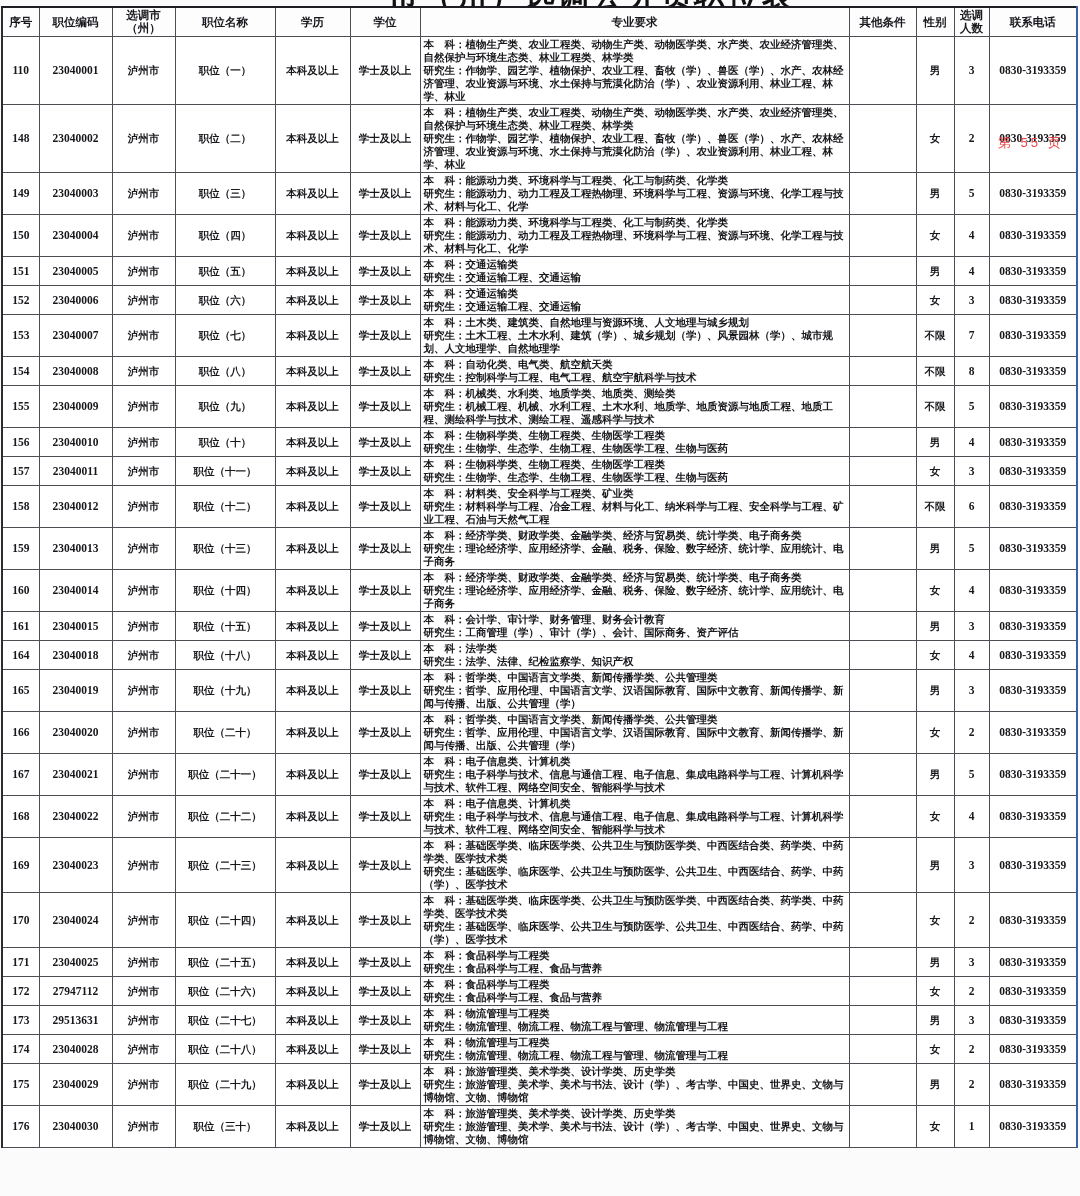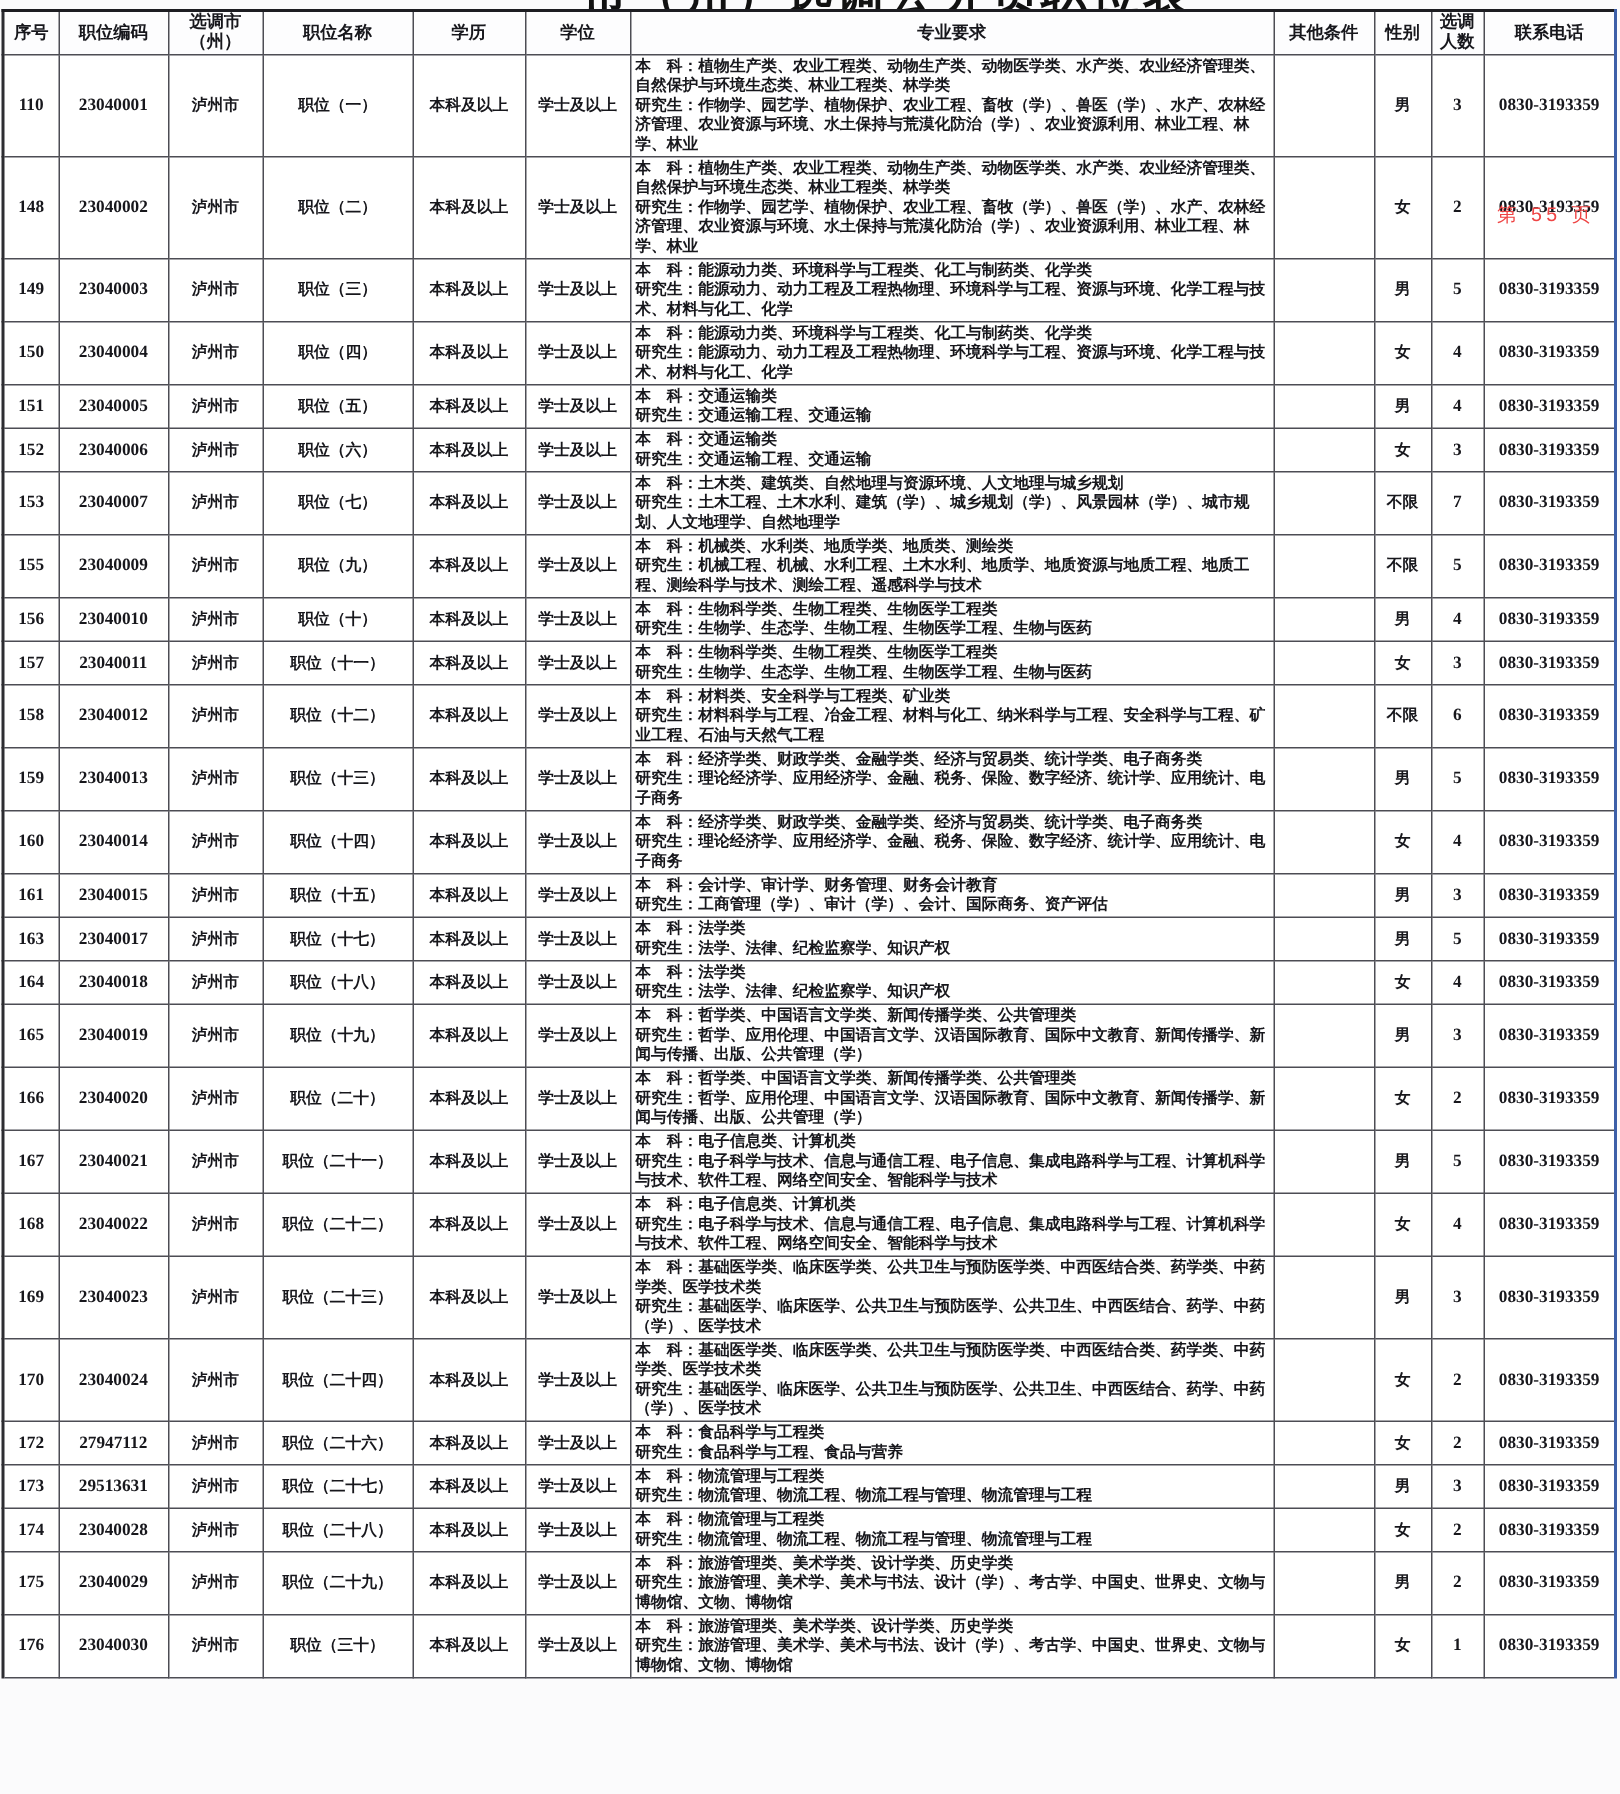--- a/index.html
+++ b/index.html
@@ -205,20 +205,34 @@
           <td class="c-edu">本科及以上</td>
           <td class="c-degree">学士及以上</td>
           <td class="c-major">本　科：土木类、建筑类、自然地理与资源环境、人文地理与城乡规划
 研究生：土木工程、土木水利、建筑（学）、城乡规划（学）、风景园林（学）、城市规划、人文地理学、自然地理学</td>
           <td class="c-other"></td>
           <td class="c-gender">不限</td>
           <td class="c-count">7</td>
           <td class="c-phone">0830-3193359</td>
         </tr>
         <tr>
+          <td class="c-num">154</td>
+          <td class="c-code">23040008</td>
+          <td class="c-city">泸州市</td>
+          <td class="c-title">职位（八）</td>
+          <td class="c-edu">本科及以上</td>
+          <td class="c-degree">学士及以上</td>
+          <td class="c-major">本　科：自动化类、电气类、航空航天类
+研究生：控制科学与工程、电气工程、航空宇航科学与技术</td>
+          <td class="c-other"></td>
+          <td class="c-gender">不限</td>
+          <td class="c-count">8</td>
+          <td class="c-phone">0830-3193359</td>
+        </tr>
+        <tr>
           <td class="c-num">155</td>
           <td class="c-code">23040009</td>
           <td class="c-city">泸州市</td>
           <td class="c-title">职位（九）</td>
           <td class="c-edu">本科及以上</td>
           <td class="c-degree">学士及以上</td>
           <td class="c-major">本　科：机械类、水利类、地质学类、地质类、测绘类
 研究生：机械工程、机械、水利工程、土木水利、地质学、地质资源与地质工程、地质工程、测绘科学与技术、测绘工程、遥感科学与技术</td>
           <td class="c-other"></td>
           <td class="c-gender">不限</td>
@@ -303,43 +317,29 @@
           <td class="c-edu">本科及以上</td>
           <td class="c-degree">学士及以上</td>
           <td class="c-major">本　科：会计学、审计学、财务管理、财务会计教育
 研究生：工商管理（学）、审计（学）、会计、国际商务、资产评估</td>
           <td class="c-other"></td>
           <td class="c-gender">男</td>
           <td class="c-count">3</td>
           <td class="c-phone">0830-3193359</td>
         </tr>
         <tr>
-          <td class="c-num">163</td>
-          <td class="c-code">23040017</td>
-          <td class="c-city">泸州市</td>
-          <td class="c-title">职位（十七）</td>
+          <td class="c-num">164</td>
+          <td class="c-code">23040018</td>
+          <td class="c-city">泸州市</td>
+          <td class="c-title">职位（十八）</td>
           <td class="c-edu">本科及以上</td>
           <td class="c-degree">学士及以上</td>
           <td class="c-major">本　科：法学类
 研究生：法学、法律、纪检监察学、知识产权</td>
           <td class="c-other"></td>
-          <td class="c-gender">男</td>
-          <td class="c-count">5</td>
-          <td class="c-phone">0830-3193359</td>
-        </tr>
-        <tr>
-          <td class="c-num">164</td>
-          <td class="c-code">23040018</td>
-          <td class="c-city">泸州市</td>
-          <td class="c-title">职位（十八）</td>
-          <td class="c-edu">本科及以上</td>
-          <td class="c-degree">学士及以上</td>
-          <td class="c-major">本　科：法学类
-研究生：法学、法律、纪检监察学、知识产权</td>
-          <td class="c-other"></td>
           <td class="c-gender">女</td>
           <td class="c-count">4</td>
           <td class="c-phone">0830-3193359</td>
         </tr>
         <tr>
           <td class="c-num">165</td>
           <td class="c-code">23040019</td>
           <td class="c-city">泸州市</td>
           <td class="c-title">职位（十九）</td>
           <td class="c-edu">本科及以上</td>
@@ -412,20 +412,34 @@
           <td class="c-code">23040024</td>
           <td class="c-city">泸州市</td>
           <td class="c-title">职位（二十四）</td>
           <td class="c-edu">本科及以上</td>
           <td class="c-degree">学士及以上</td>
           <td class="c-major">本　科：基础医学类、临床医学类、公共卫生与预防医学类、中西医结合类、药学类、中药学类、医学技术类
 研究生：基础医学、临床医学、公共卫生与预防医学、公共卫生、中西医结合、药学、中药（学）、医学技术</td>
           <td class="c-other"></td>
           <td class="c-gender">女</td>
           <td class="c-count">2</td>
+          <td class="c-phone">0830-3193359</td>
+        </tr>
+        <tr>
+          <td class="c-num">171</td>
+          <td class="c-code">23040025</td>
+          <td class="c-city">泸州市</td>
+          <td class="c-title">职位（二十五）</td>
+          <td class="c-edu">本科及以上</td>
+          <td class="c-degree">学士及以上</td>
+          <td class="c-major">本　科：食品科学与工程类
+研究生：食品科学与工程、食品与营养</td>
+          <td class="c-other"></td>
+          <td class="c-gender">男</td>
+          <td class="c-count">3</td>
           <td class="c-phone">0830-3193359</td>
         </tr>
         <tr>
           <td class="c-num">172</td>
           <td class="c-code">27947112</td>
           <td class="c-city">泸州市</td>
           <td class="c-title">职位（二十六）</td>
           <td class="c-edu">本科及以上</td>
           <td class="c-degree">学士及以上</td>
           <td class="c-major">本　科：食品科学与工程类

